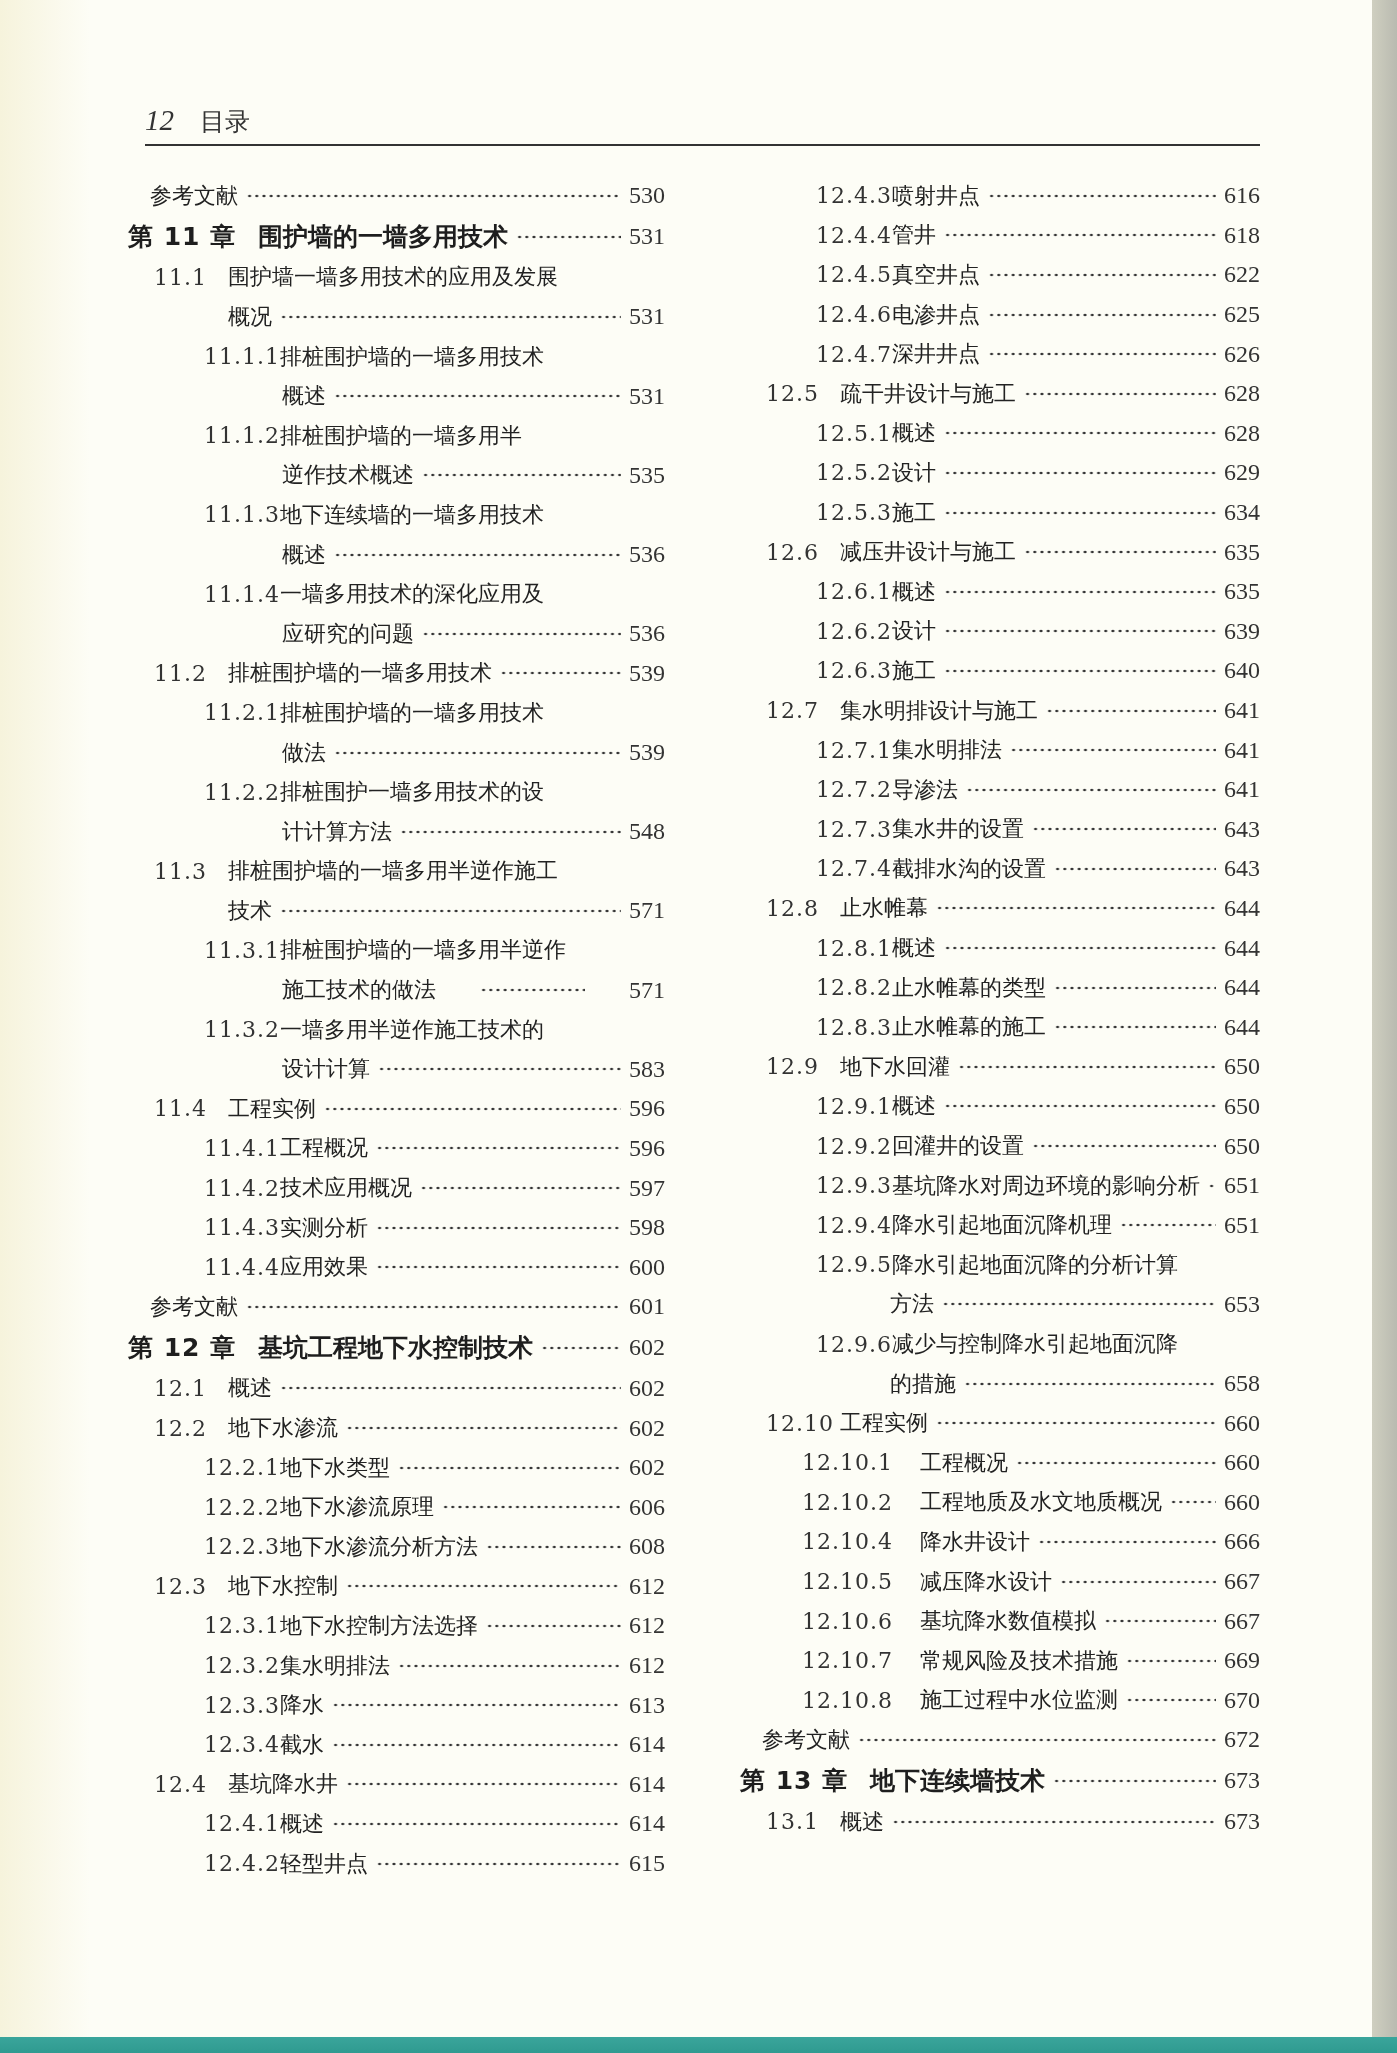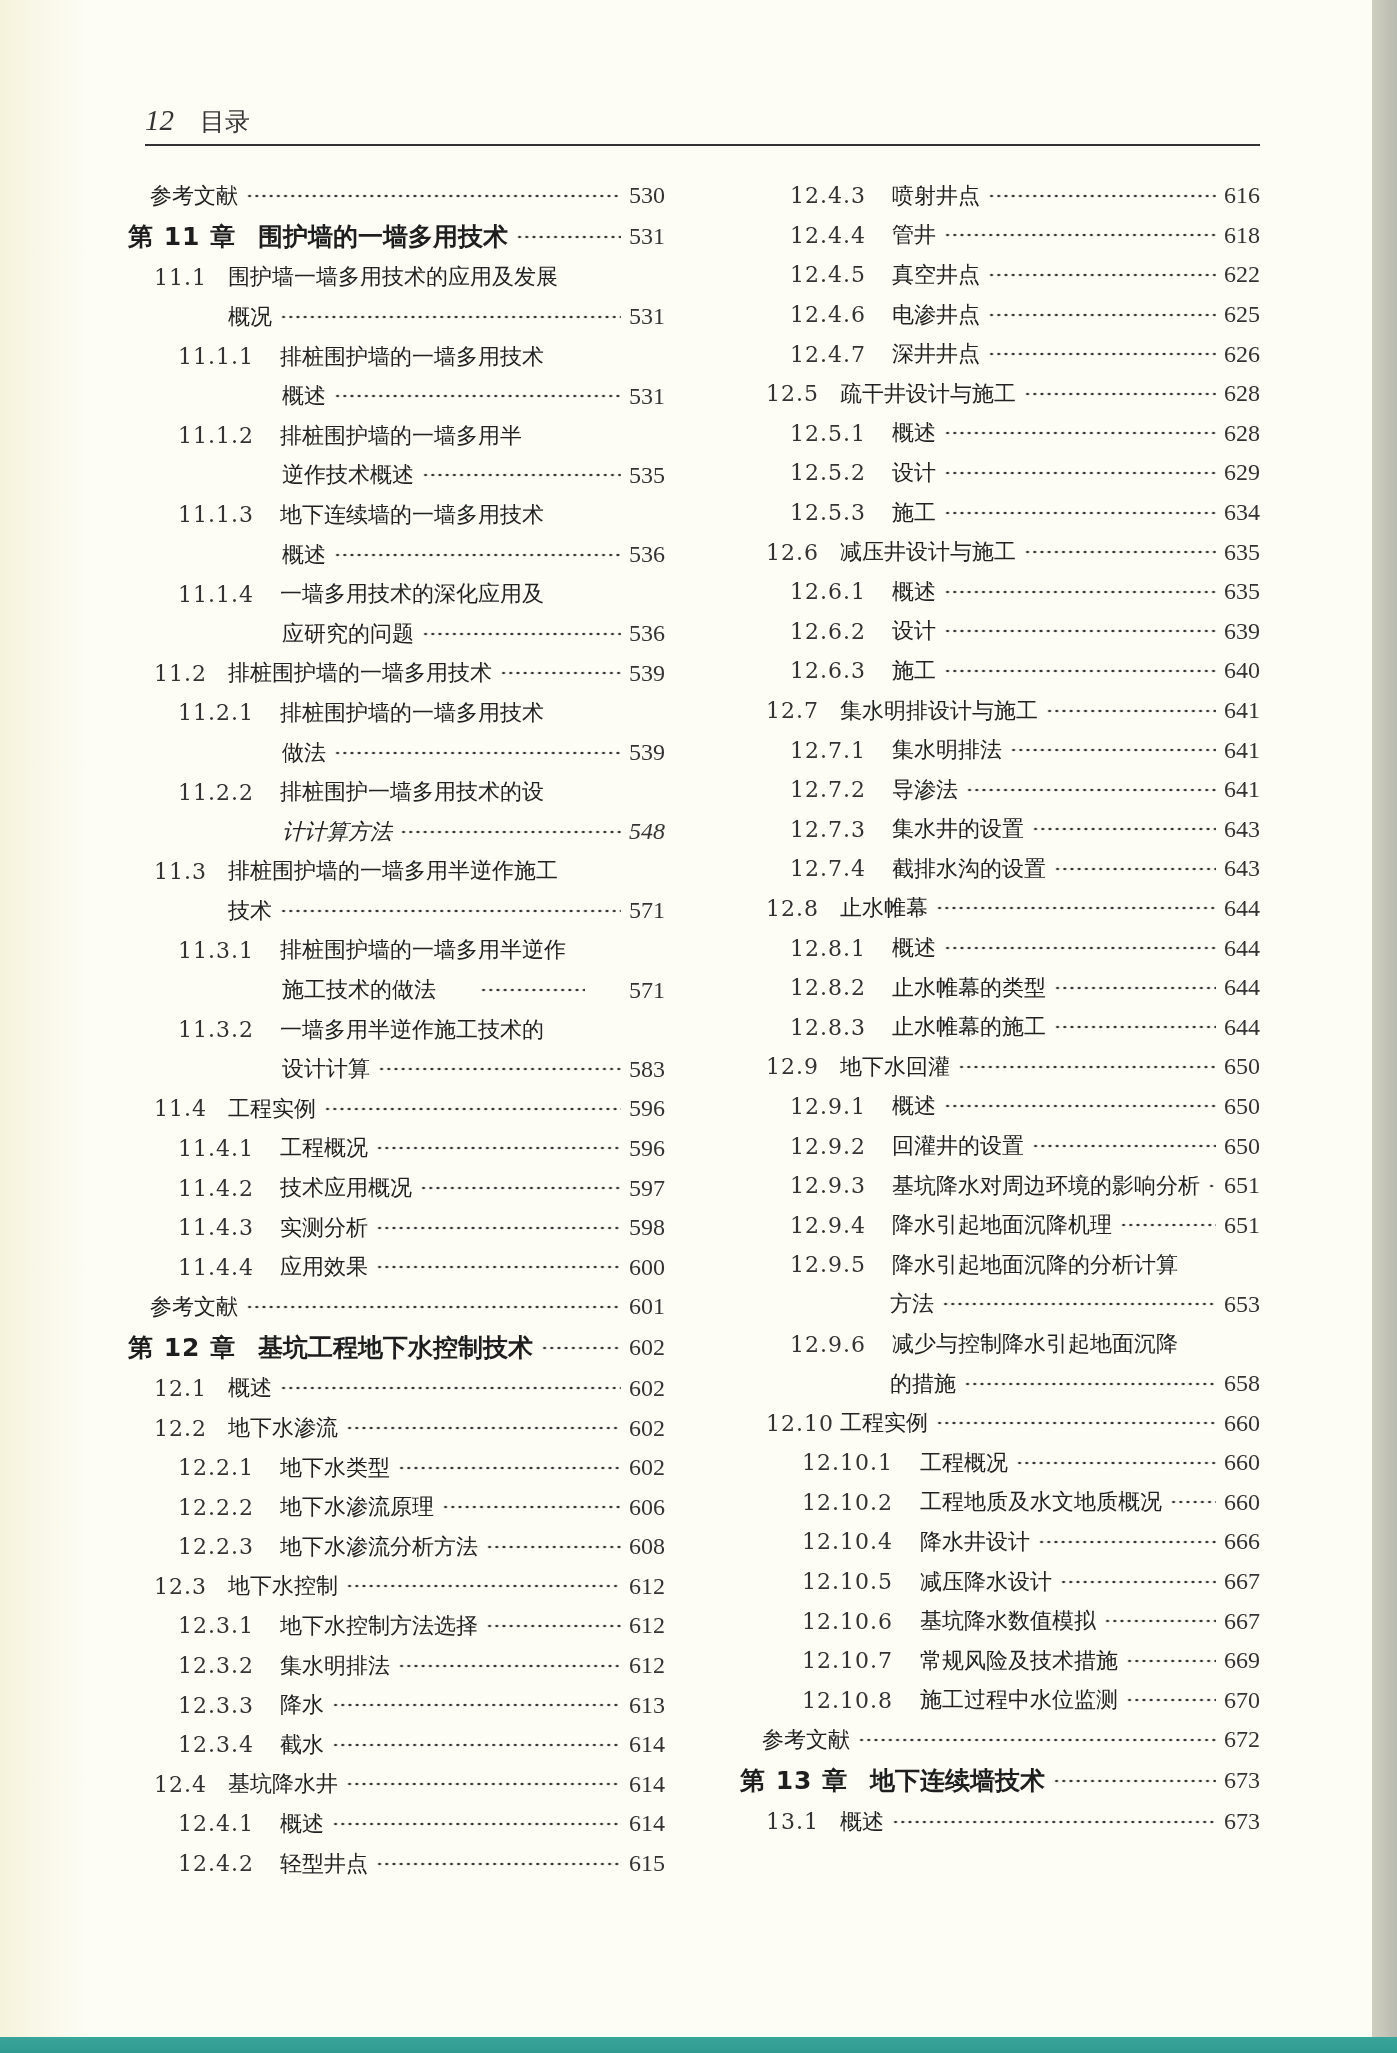--- a/index.html
+++ b/index.html
@@ -55,21 +55,21 @@
   }
   .row.chapter .txt, .row.chapter .num { font-weight:bold; font-size:25px; color:#1e1e1e; font-family:"DejaVu Sans", sans-serif; }
   .row.chapter { height:42px; }
   .lvl0 { padding-left:0; }
   .lvl-ref { padding-left:22px; }
   .lvl1 { padding-left:26px;align-items:center; }
   .lvl2 { padding-left:50px; }
   .lvl-cont1 { padding-left:100px; }
   .lvl-cont2 { padding-left:150px; }
   .lvl1 .num { width:74px; display:inline-block; }
-  .lvl2 .num { width:102px; display:inline-block; }
+  .lvl2 .num { width:102px; display:inline-block;text-align:right; }
   .lvl2w .num { width:118px; display:inline-block;margin-left:12px; }
   .lvl2w { padding-left:50px; }
   .chapter .num { width:130px; display:inline-block; }
 </style>
 </head>
 <body>
 
 <div class="page-shade-left"></div>
 <div class="page-edge-right"></div>
 <div class="bottom-strip"></div>
@@ -148,21 +148,21 @@
     </div>
     <div class="row lvl-cont2" style="padding-left: 154px;">
       <span class="txt">做法</span>
       <span class="dots"></span>
       <span class="page">539</span>
     </div>
     <div class="row lvl2">
       <span class="num">11.2.2</span>
       <span class="txt">排桩围护一墙多用技术的设</span>
     </div>
-    <div class="row lvl-cont2" style="padding-left: 154px; font-style: italic;">
+    <div class="row lvl-cont2" style="padding-left: 154px;">
       <span class="txt">计计算方法</span>
       <span class="dots"></span>
       <span class="page">548</span>
     </div>
     <div class="row lvl1">
       <span class="num">11.3</span>
       <span class="txt">排桩围护墙的一墙多用半逆作施工</span>
     </div>
     <div class="row lvl-cont1" style="padding-left: 100px;">
       <span class="txt">技术</span>

